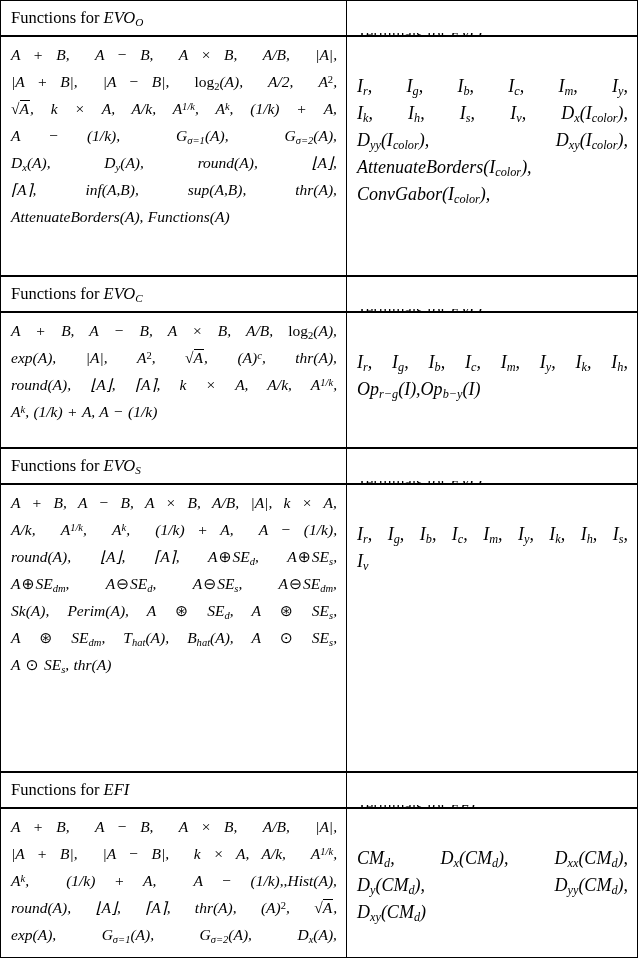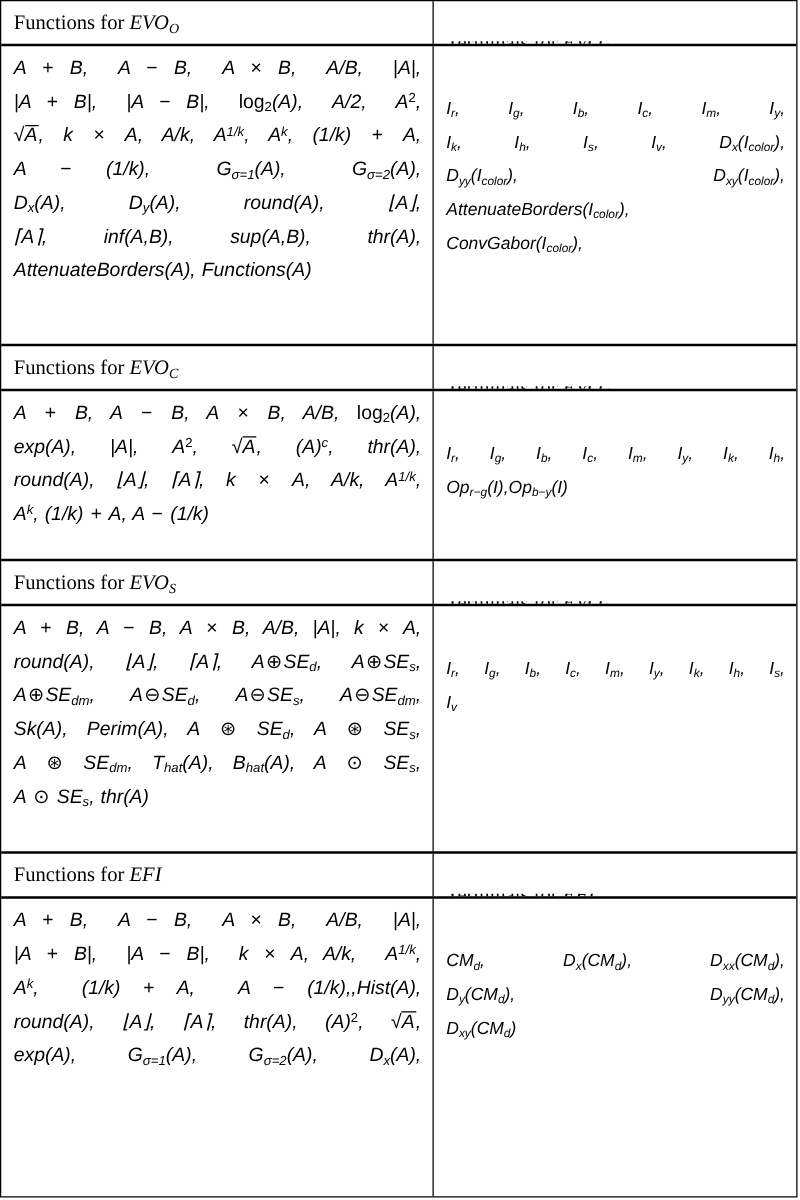--- a/index.html
+++ b/index.html
@@ -17,21 +17,21 @@
     display:flex;flex-direction:column;
   }
   .section{
     display:flex;flex-direction:column;
     border-bottom:2px solid #000;
     box-sizing:border-box;
   }
   .section:last-child{border-bottom:none;}
   .section.s0{height:276px;}
   .section.s1{height:172px;}
-  .section.s2{height:234px;justify-content:space-between;}
+  .section.s2{height:324px;justify-content:space-between;}
   .section.s3{flex:1 1 auto;}
 
   .row{display:flex;box-sizing:border-box;}
   .row.head{height:36px;border-bottom:2px solid #000;}
   .row.body{flex:1 1 auto;min-height:0;}
 
   .cell{
     box-sizing:border-box;
     padding:4px 9px 4px 10px;
     overflow:hidden;
@@ -40,29 +40,29 @@
   .cell.right{flex:1 1 auto;margin-top:32px;}
 
   .head .cell{
     display:flex;align-items:center;
     font-size:16.5px;
     padding-top:0;padding-bottom:0;
   }
   .head .cell .ttl{white-space:nowrap;}
 
   .math{
-    font-family:Liberation Sans, sans-serif;
+    font-family:Liberation Serif, serif;
     font-style:italic;
     font-size:15.5px;
     line-height:27px;
     text-align:justify;
     text-justify:inter-word;
     word-spacing:0.5px;
   }
-  .math.rightcol{font-size:14px;}
+  .math.rightcol{font-size:18px;}
   
   .math > span.ln{display:block;}
   .math > span.ln.j{
     text-align:justify;
     text-align-last:justify;
   }
   .math > span.ln.l{text-align:left;text-align-last:left;}
 
   .up{font-style:normal;}
   sub{font-size:0.68em;line-height:0;vertical-align:-0.28em;font-style:italic;}
@@ -155,20 +155,21 @@
       </div>
       <div class="cell right">
         <span class="ttl"><span>Terminals for</span>
         <i><span>EVO</span><sub>S</sub></i></span>
       </div>
     </div>
     <div class="row body">
       <div class="cell left">
         <div class="math">
           <span class="ln j">A <span class="op">+</span> B, A <span class="op">−</span> B, A <span class="op">×</span> B, A/B, |A|, k <span class="op">×</span> A,</span>
+          <span class="ln j">A/k, &nbsp;A<sup>1/k</sup>, &nbsp;A<sup>k</sup>, &nbsp;(1/k) <span class="op">+</span> A, &nbsp;A <span class="op">−</span> (1/k),</span>
           <span class="ln j">round(A), ⌊A⌋, ⌈A⌉, A<span class="op">⊕</span>SE<sub>d</sub>, A<span class="op">⊕</span>SE<sub>s</sub>,</span>
           <span class="ln j">A<span class="op">⊕</span>SE<sub>dm</sub>, A<span class="op">⊖</span>SE<sub>d</sub>, A<span class="op">⊖</span>SE<sub>s</sub>, A<span class="op">⊖</span>SE<sub>dm</sub>,</span>
           <span class="ln j">Sk(A), Perim(A), A <span class="op">⊛</span> SE<sub>d</sub>, A <span class="op">⊛</span> SE<sub>s</sub>,</span>
           <span class="ln j">A <span class="op">⊛</span> SE<sub>dm</sub>, T<sub>hat</sub>(A), B<sub>hat</sub>(A), A <span class="op">⊙</span> SE<sub>s</sub>,</span>
           <span class="ln l">A <span class="op">⊙</span> SE<sub>s</sub>, thr(A)</span>
         </div>
       </div>
       <div class="cell right">
         <div class="math rightcol">
           <span class="ln j">I<sub>r</sub>, &nbsp;I<sub>g</sub>, &nbsp;I<sub>b</sub>, &nbsp;I<sub>c</sub>, &nbsp;I<sub>m</sub>, &nbsp;I<sub>y</sub>, &nbsp;I<sub>k</sub>, &nbsp;I<sub>h</sub>, &nbsp;I<sub>s</sub>,</span>

